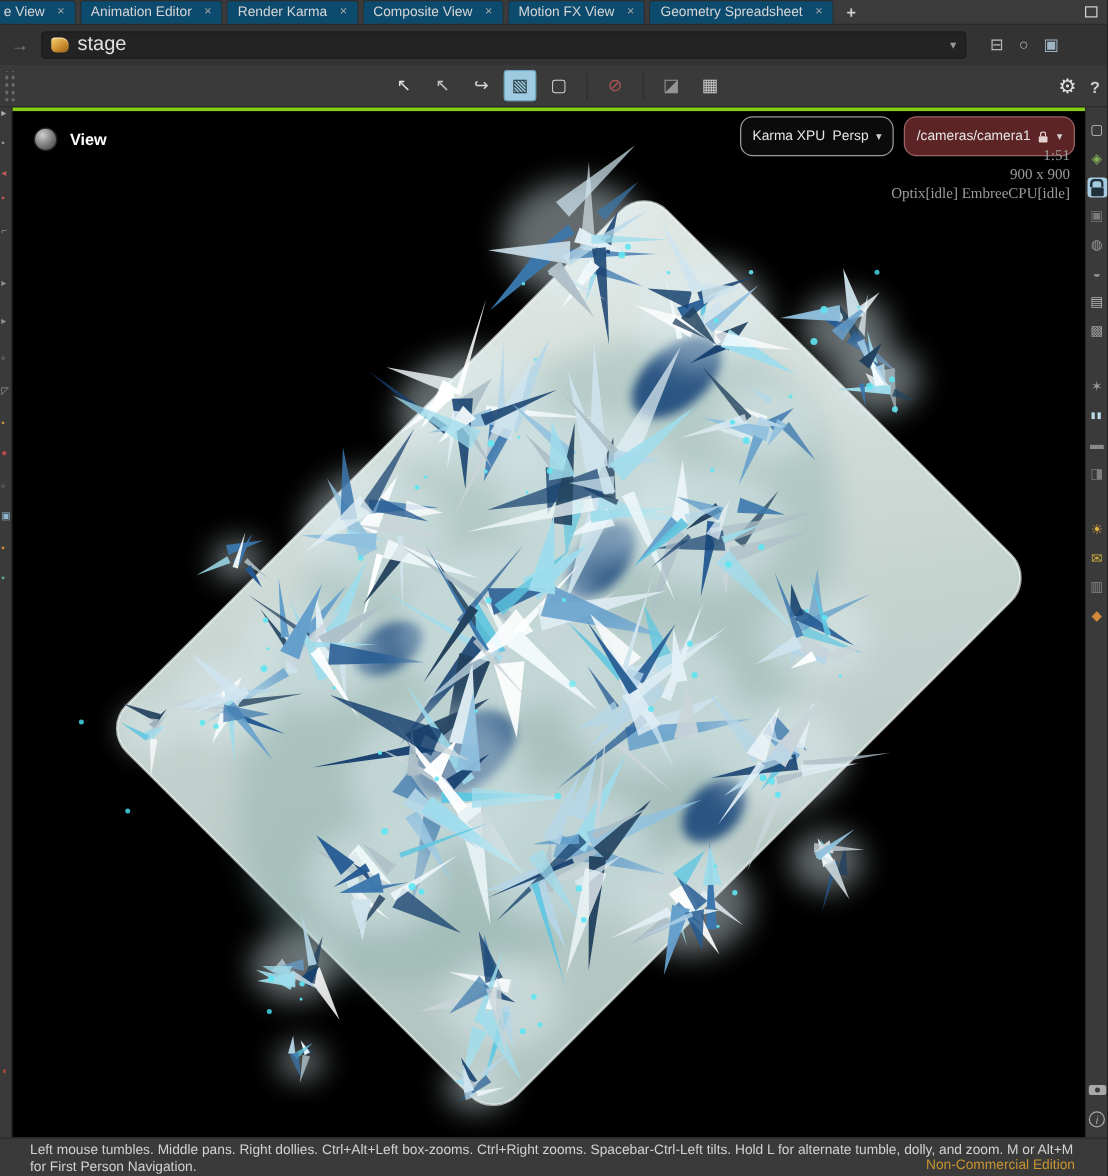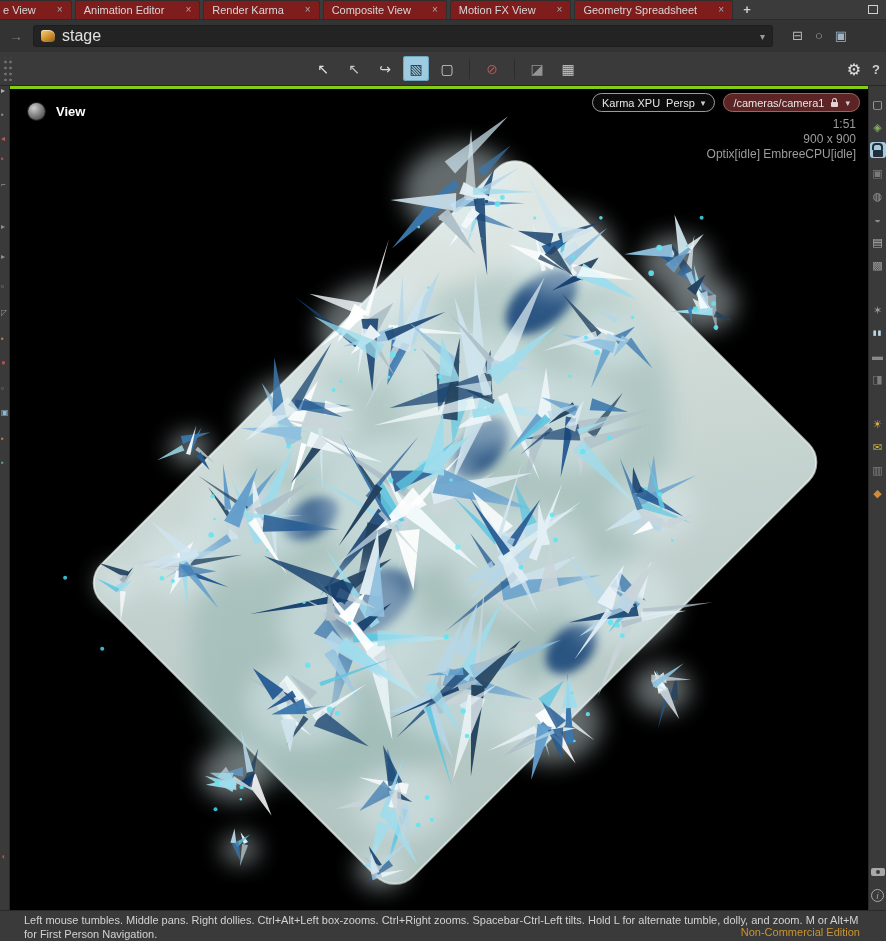--- a/index.html
+++ b/index.html
@@ -2,21 +2,21 @@
 <html><head>
 <meta charset="utf-8">
 <style>
   *{margin:0;padding:0;box-sizing:border-box}
   html,body{width:886px;height:941px;overflow:hidden}
   body{background:#333;font-family:"Liberation Sans","DejaVu Sans",sans-serif;color:#ccc;position:relative}
 
   
   .tab-bar{height:20px;background:#3b3b3b;border-bottom:1px solid #2a2a2a;display:flex;align-items:flex-end;position:relative}
   #tabs{display:flex;align-items:flex-end;height:20px}
-  .tab{display:flex;align-items:center;gap:21px;height:19px;padding:0 8px;background:#7f1d1d;border:1px solid #2e2e2e;border-bottom:none;border-radius:3px 3px 0 0;margin-left:3px;font-size:11px;color:#d6d6d6;white-space:nowrap;cursor:default}
+  .tab{display:flex;align-items:center;gap:10px;height:19px;padding:0 8px;background:#0c4a6e;border:1px solid #2e2e2e;border-bottom:none;border-radius:3px 3px 0 0;margin-left:3px;font-size:11px;color:#d6d6d6;white-space:nowrap;cursor:default}
   .tab.cut{margin-left:0;border-left:none;border-radius:0 3px 0 0;padding-left:3px}
   .tab-close{color:#aaa;font-size:10px;line-height:10px}
   .add-tab{width:16px;height:16px;margin-left:6px;margin-bottom:2px;display:flex;align-items:center;justify-content:center;color:#cfcfcf;font-size:13px;font-weight:bold}
   .win-btn{position:absolute;right:8px;top:5px;width:10px;height:9px;border:1px solid #d0d0d0}
 
   
   .path-bar{height:32px;background:#333;display:flex;align-items:center;padding:0 8px;gap:9px}
   .nav-arrow{color:#7a7a7a;font-size:14px;width:16px;text-align:center}
   .path-field{width:740px;height:22px;background:#232323;border:1px solid #1d1d1d;border-radius:3px;display:flex;align-items:center;padding:0 7px;gap:7px}
   .stage-icon{width:14px;height:12px;border-radius:3px 6px 4px 4px;background:linear-gradient(145deg,#f2c868 10%,#c98b2e 60%,#8f5e1a);box-shadow:inset 0 1px 0 rgba(255,255,255,.5)}
@@ -41,27 +41,27 @@
   .left-strip{width:10px;background:#3a3a3a;border-right:1px solid #2a2a2a;position:relative}
   .lg{position:absolute;left:1px;font-size:8px;line-height:9px}
   .viewport{flex:1;background:#000;position:relative;border-top:3px solid #84cc16;overflow:hidden}
   #crystal-art{position:absolute;inset:0;width:100%;height:100%;pointer-events:none}
 
   .pane-label{position:absolute;top:14px;left:18px;display:flex;align-items:center;gap:11px;z-index:3}
   .pane-icon{width:17px;height:17px;border-radius:50%;background:radial-gradient(circle at 35% 30%,#cfcfcf,#6e6e6e 60%,#3a3a3a);box-shadow:0 0 0 1px #222}
   .pane-title{font-size:13px;font-weight:bold;color:#fff}
 
   .pill-row{position:absolute;top:4px;right:8px;display:flex;gap:8px;z-index:3}
-  .pill{height:19px;border-radius:10px;border:1px solid #9a9a9a;background:rgba(20,20,20,.55);display:flex;align-items:center;padding:0 9px;gap:6px;font-size:11px;color:#e6e6e6;white-space:nowrap}
+  .pill{height:32px;border-radius:10px;border:1px solid #9a9a9a;background:rgba(20,20,20,.55);display:flex;align-items:center;padding:0 9px;gap:6px;font-size:11px;color:#e6e6e6;white-space:nowrap}
   .pill .caret{font-size:9px;color:#cfcfcf}
   .cam-lock{display:inline-flex;flex-direction:column;align-items:center;margin:0 1px}
   .cam-lock .sh{width:5px;height:4px;border:1px solid #e4d2d2;border-bottom:none;border-radius:3px 3px 0 0}
   .cam-lock .bd{width:7px;height:5px;background:#e4d2d2;border-radius:1px}
 
-  .stats{position:absolute;top:28px;right:12px;text-align:right;font-family:Liberation Sans, sans-serif;font-size:12px;line-height:15px;color:#9c9c9c;z-index:3}
+  .stats{position:absolute;top:28px;right:12px;text-align:right;font-family:Liberation Serif, serif;font-size:12px;line-height:15px;color:#9c9c9c;z-index:3}
 
   .right-strip{width:18px;background:#3a3a3a;border-left:1px solid #2a2a2a;display:flex;flex-direction:column;align-items:center;padding-top:10px;position:relative}
   #right-icons{display:flex;flex-direction:column;align-items:center;gap:7px}
   .rgap{height:15px}
   .ric{width:16px;height:16px;display:flex;align-items:center;justify-content:center;font-size:11px;line-height:12px;border-radius:3px;flex:none}
   .ric.pause-g{font-size:7px;letter-spacing:1px}
   .ric.lock{flex-direction:column}
   .ric.lock::before{content:"";width:7px;height:5px;border:2px solid currentColor;border-bottom:none;border-radius:4px 4px 0 0}
   .ric.lock::after{content:"";width:10px;height:7px;background:currentColor;border-radius:1px}
   .ric.camera{position:relative}

